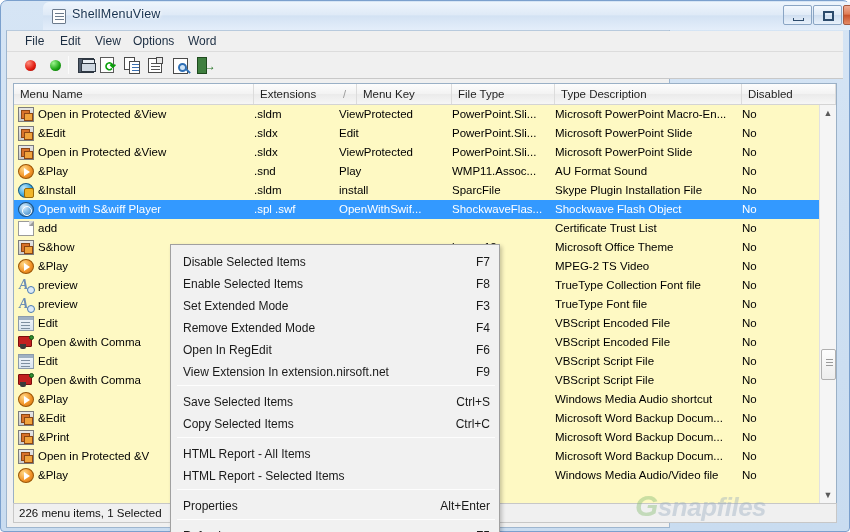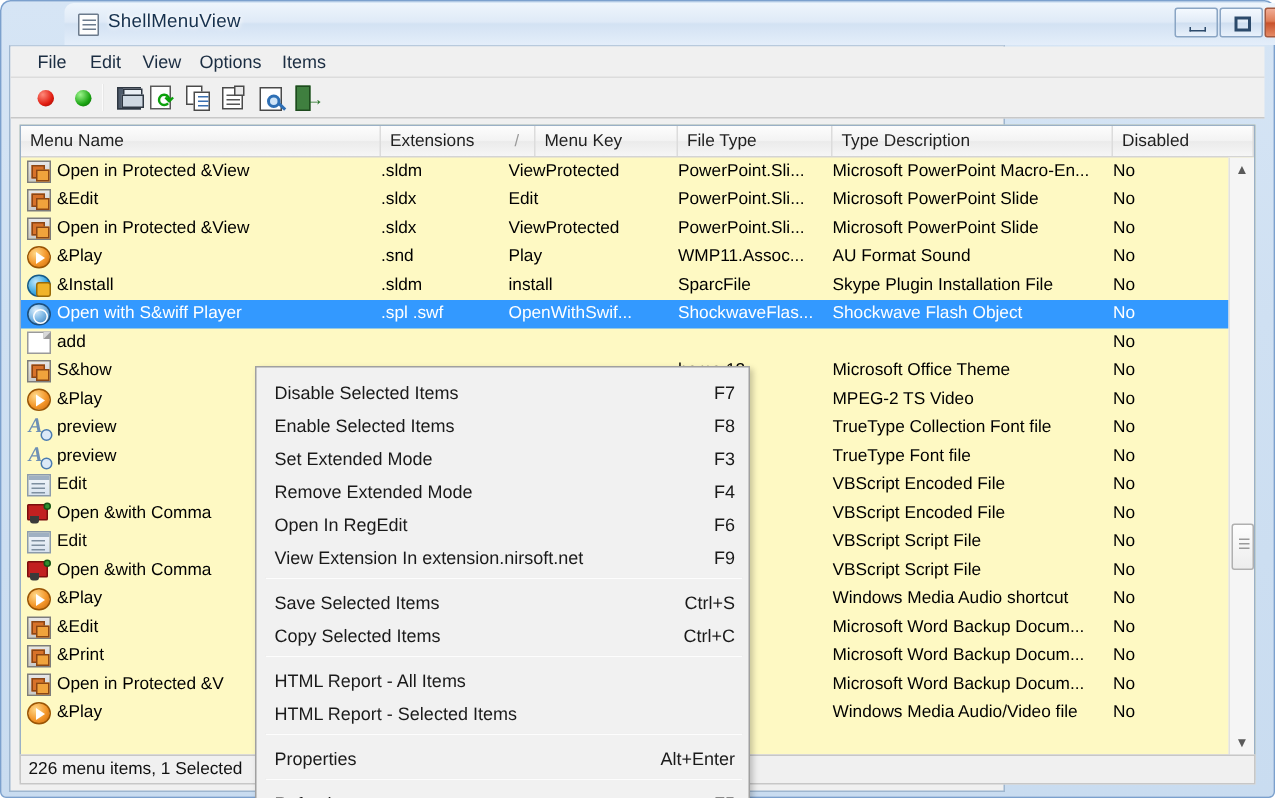--- a/index.html
+++ b/index.html
@@ -315,21 +315,21 @@
     </div>
   </div>
 
   <div id="client">
 
     <div id="menubar">
         <div class="menubar-item" style="left: 12px;">File</div>
         <div class="menubar-item" style="left: 47px;">Edit</div>
         <div class="menubar-item" style="left: 82px;">View</div>
         <div class="menubar-item" style="left: 120px;">Options</div>
-        <div class="menubar-item" style="left: 175px;">Items</div>
+        <div class="menubar-item" style="left: 175px;">Word</div>
       </div>
 
     <div id="toolbar">
         <div class="tb-icon" style="left: 16px;">
           <div class="dot dot-red" style="position: absolute; left: 2px; top: 3px; width: 11px; height: 11px;"></div>
         </div>
         <div class="tb-icon" style="left: 41px;">
           <div class="dot dot-green" style="position: absolute; left: 2px; top: 3px; width: 11px; height: 11px;"></div>
         </div>
         <div class="tb-sep" style="left: 61px;"></div>
@@ -429,20 +429,21 @@
             <div class="cell c-ftyp">ShockwaveFlas...</div>
             <div class="cell c-desc">Shockwave Flash Object</div>
             <div class="cell c-dis">No</div>
           </div>
           <div class="row" style="top: 114px;">
             <div class="ricon ico-blank"></div>
             <div class="cell c-name">add</div>
             <div class="cell c-ext"></div>
             <div class="cell c-key"></div>
             <div class="cell c-ftyp"></div>
+            <div class="cell c-desc">Certificate Trust List</div>
             <div class="cell c-dis">No</div>
           </div>
           <div class="row" style="top: 133px;">
             <div class="ricon ico-ppt"></div>
             <div class="cell c-name">S&amp;how</div>
             <div class="cell c-ext"></div>
             <div class="cell c-key"></div>
             <div class="cell c-ftyp">heme.12</div>
             <div class="cell c-desc">Microsoft Office Theme</div>
             <div class="cell c-dis">No</div>
@@ -569,20 +570,23 @@
 
       <div id="hscroll">
         <div class="hsb-arrow" style="left:0">◄</div>
         <div id="hthumb"></div>
         <div class="hsb-arrow" style="right:0">►</div>
       </div>
     </div>
 
     <div id="statusbar">226 menu items, 1 Selected</div>
 
+    <div id="watermark">
+      <span class="wm-g">G</span><span>snapfiles</span>
+    </div>
 
     <div id="ctxmenu">
         <div class="mi" style="top: 6px;">
           <span class="mi-label">Disable Selected Items</span>
           <span class="mi-accel">F7</span>
         </div>
         <div class="mi" style="top: 28px;">
           <span class="mi-label">Enable Selected Items</span>
           <span class="mi-accel">F8</span>
         </div>

